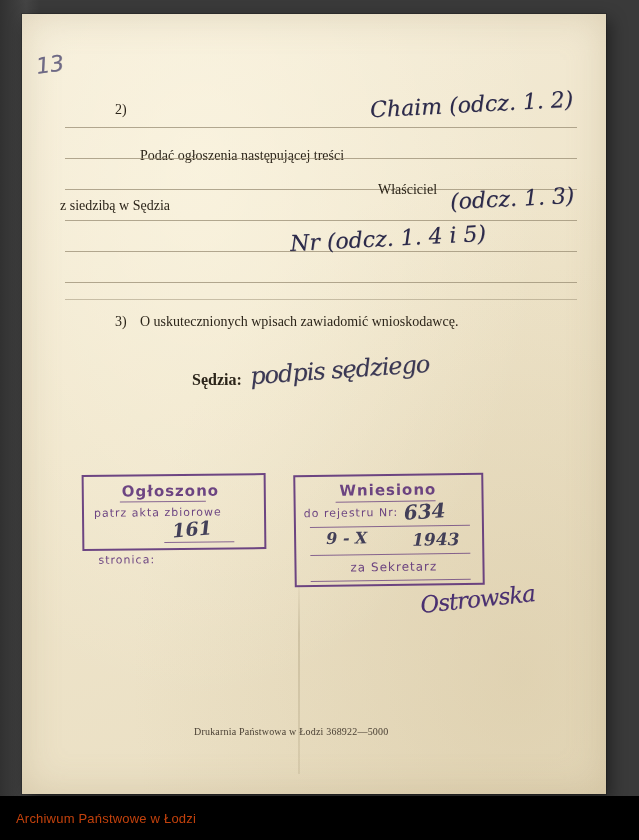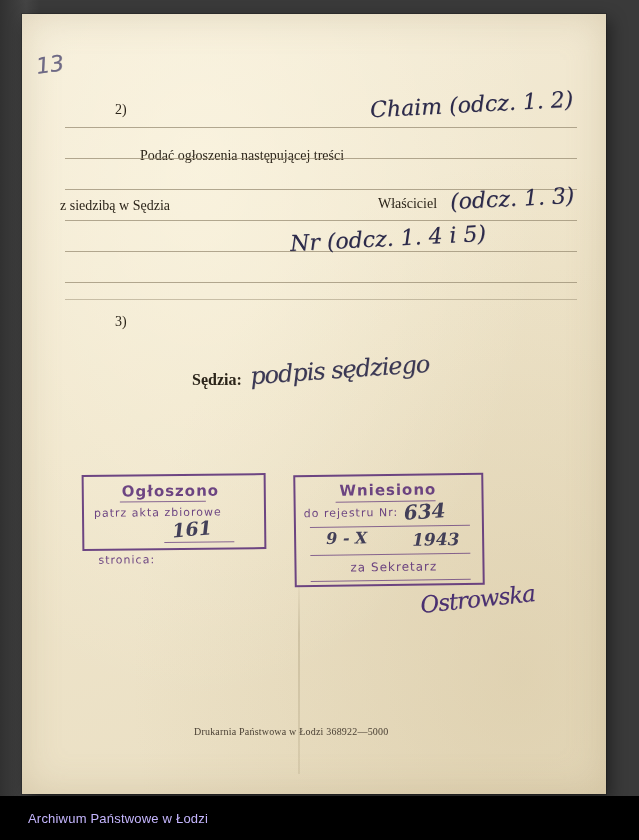--- a/index.html
+++ b/index.html
@@ -63,26 +63,26 @@
   }
 
   
   #archive-bar {
     position: absolute;
     left: 0;
     bottom: 0;
     width: 639px;
     height: 44px;
     background: #000;
-    color: #c4b5fd;
+    color: #c2410c;
     font-family: "Liberation Sans", sans-serif;
     font-size: 13px;
     display: flex;
     align-items: center;
-    padding-left: 28px;
+    padding-left: 16px;
     box-sizing: border-box;
     letter-spacing: 0.2px;
   }
 
   
   .typed {
     position: absolute;
     color: #2b2419;
     font-family: "Liberation Serif", serif;
     white-space: nowrap;
@@ -164,33 +164,34 @@
     <div class="typed" style="left:93px; top:88px; font-size:14px;">2)</div>
     <div class="typed" style="left:118px; top:88px; font-size:14px;margin-top:46px;">Podać ogłoszenia następującej treści</div>
 
     <div class="hand" style="left:348px; top:78px; font-size:22px; transform:rotate(-3deg);">Chaim (odcz. 1. 2)</div>
 
     <div class="rule" style="left:43px;  top:113px; width:512px;"></div>
     <div class="rule" style="left:43px;  top:144px; width:512px;"></div>
     <div class="rule" style="left:43px;  top:175px; width:512px;"></div>
 
     <div class="typed" style="left:38px; top:184px; font-size:14px;">z siedzibą w Sędzia</div>
-    <div class="typed" style="left:356px; top:182px; font-size:14px;">Właściciel</div>
+    <div class="typed" style="left:356px; top:168px; font-size:14px;">Właściciel</div>
 
     <div class="hand" style="left:428px; top:172px; font-size:22px; transform:rotate(-3deg);">(odcz. 1. 3)</div>
 
     <div class="rule" style="left:43px;  top:206px; width:512px;"></div>
     <div class="rule" style="left:43px;  top:237px; width:512px;"></div>
 
     <div class="hand" style="left:268px; top:212px; font-size:22px; transform:rotate(-3deg);">Nr (odcz. 1. 4 i 5)</div>
 
     <div class="rule" style="left:43px;  top:268px; width:512px;"></div>
     <div class="rule soft" style="left:43px;  top:285px; width:512px;"></div>
 
     <div class="typed" style="left:93px; top:300px; font-size:14px;">3)</div>
+    <div class="typed" style="left:118px; top:300px; font-size:14px;">O uskutecznionych wpisach zawiadomić wnioskodawcę.</div>
 
     <div class="typed" style="left:170px; top:357px; font-size:16px; font-weight:bold;text-align:right;">Sędzia:</div>
 
     <div class="hand" style="left:228px; top:342px; font-size:24px; transform:rotate(-4deg); letter-spacing:-1px; opacity:0.92;">podpis sędziego</div>
 
     <div class="stamp" style="left:60px; top:460px; width:184px; height:76px; transform:rotate(-0.6deg);">
       <div class="stamp-line" style="left:38px; top:6px; font-size:15px; font-weight:bold;">Ogłoszono</div>
       <div class="stamp-underline" style="left:36px; top:25px; width:86px;"></div>
       <div class="stamp-line" style="left:10px; top:30px; font-size:11px;">patrz akta zbiorowe</div>
       <div class="stamp-line" style="left:14px; top:50px; font-size:11px;margin-top:27px;">stronica:</div>

